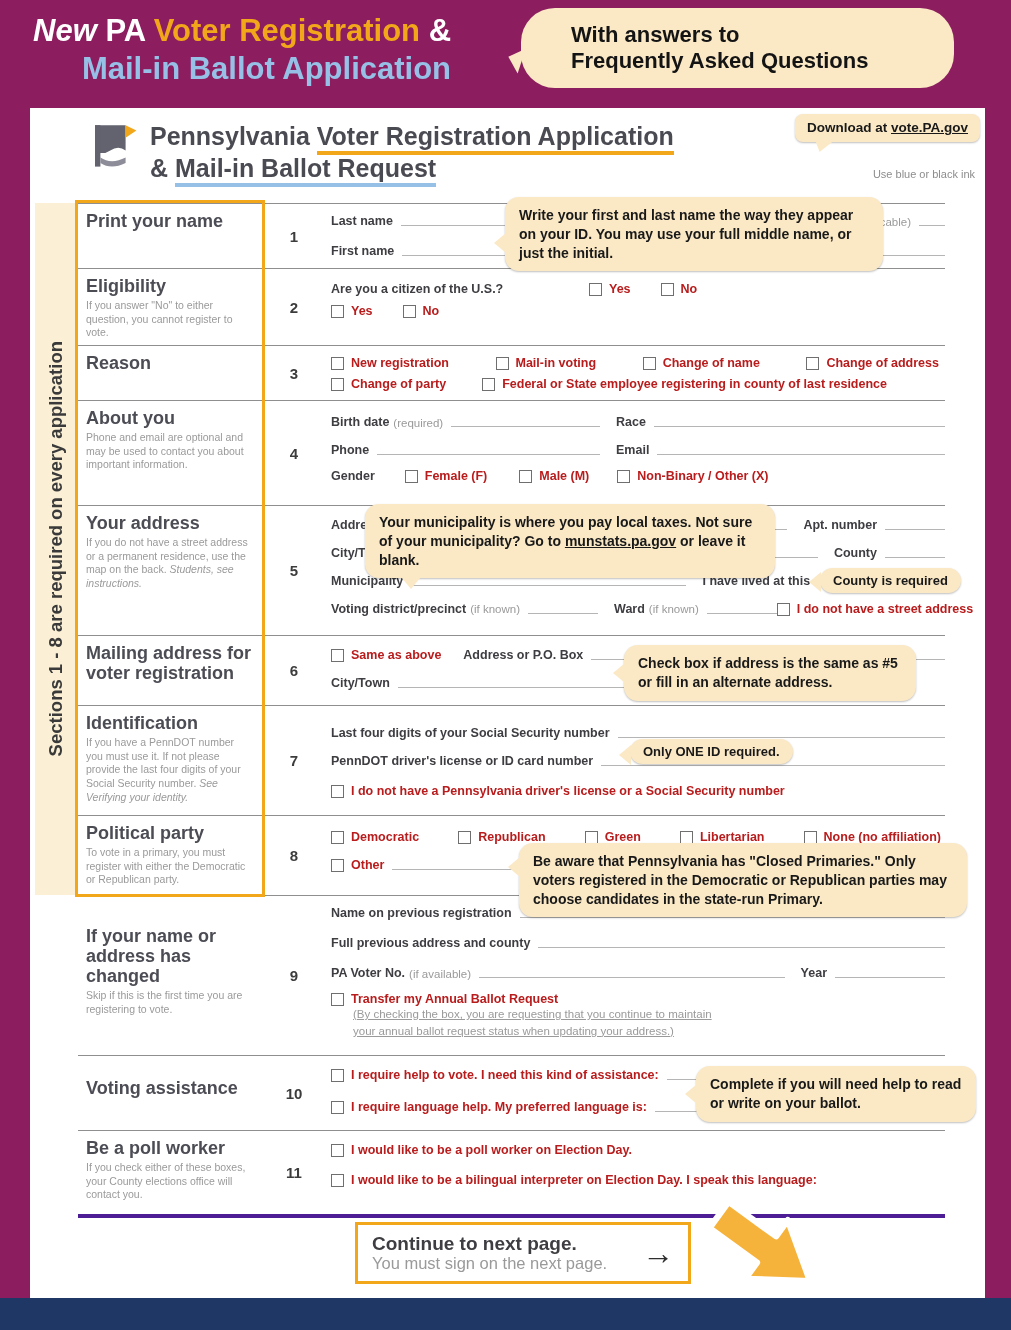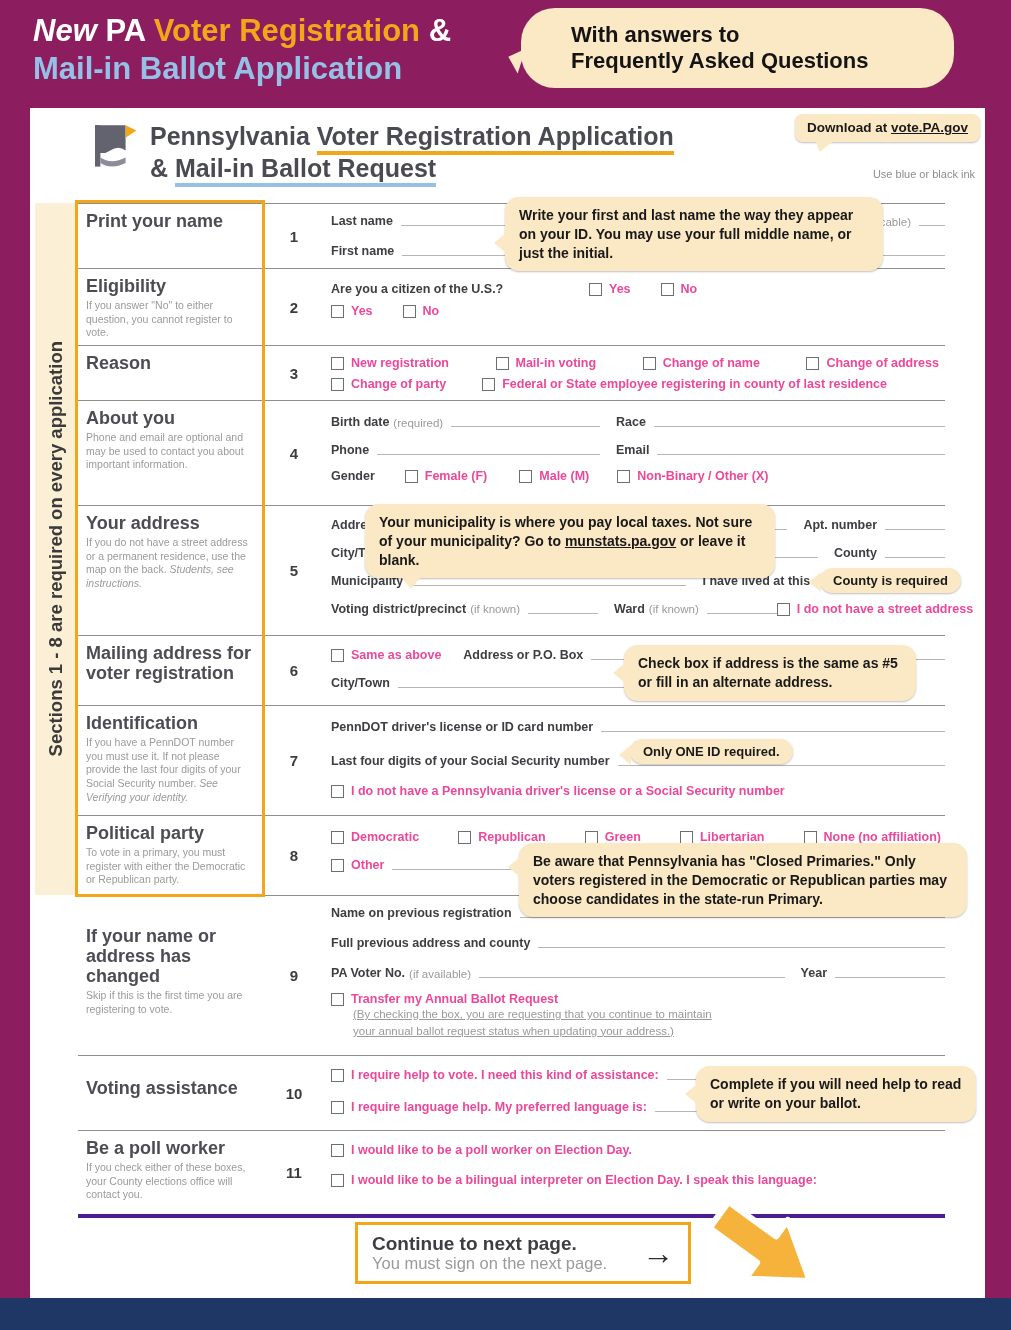--- a/index.html
+++ b/index.html
@@ -7,21 +7,21 @@
     --cream:#FBE9C6; --navy:#1E3765;
   }
   *{box-sizing:border-box;}
   html,body{margin:0;padding:0;}
   body{
     width:1011px;height:1330px;position:relative;overflow:hidden;
     background:var(--magenta);
     font-family:"Liberation Sans",sans-serif;
   }
   
-  .banner{position:absolute;left:33px;top:12px;font-weight:bold;font-size:31px;line-height:1.24;z-index:3;}
+  .banner{position:absolute;left:33px;top:12px;font-weight:bold;font-size:31px;line-height:1.24;z-index:3;text-align:right;}
   .banner .nw{color:#fff;font-style:italic;}
   .banner .pa{color:#fff;}
   .banner .vr{color:var(--orange);}
   .banner .amp{color:#fff;}
   .banner .l2{color:var(--lightblue);}
   .faq{position:absolute;left:521px;top:8px;width:433px;height:80px;background:var(--cream);
        border-radius:34px;display:flex;flex-direction:column;justify-content:center;
        padding-left:50px;font-size:22px;font-weight:bold;color:#141414;z-index:3;}
   .faq::before{content:"";position:absolute;left:-13px;bottom:16px;border:13px solid transparent;
        border-right:14px solid var(--cream);border-left:0;transform:rotate(18deg);}
@@ -45,21 +45,21 @@
   .it{font-style:italic;}
   .fline{display:flex;align-items:flex-end;}
   .fline.c{align-items:center;}
   .flabel{font-weight:bold;font-size:12.5px;color:#3d3d42;white-space:nowrap;flex:none;}
   .fnote{font-size:11.5px;color:#9a9a9a;white-space:nowrap;margin-left:4px;flex:none;}
   .rule{border-bottom:1px solid #b5b5b5;height:12px;flex:1;margin:0 0 2px 8px;min-width:8px;}
   .rule.gr{margin-right:16px;}
   .rule.w26{flex:0 0 26px;} .rule.w40{flex:0 0 40px;} .rule.w60{flex:0 0 60px;}
   .rule.w70{flex:0 0 70px;} .rule.w110{flex:0 0 110px;} .rule.w150{flex:0 0 150px;}
   .cb{width:13px;height:13px;border:1.5px solid #6f6f6f;background:#fff;flex:none;margin-right:7px;}
-  .cl{font-weight:bold;font-size:12.5px;color:#ec4899;white-space:nowrap;}
+  .cl{font-weight:bold;font-size:12.5px;color:#b91c1c;white-space:nowrap;}
   .grp{display:flex;align-items:center;}
   .qcol{flex:0 0 258px;font-weight:bold;font-size:12.5px;color:#3d3d42;line-height:1.3;}
   .half{flex:0 0 285px;display:flex;align-items:flex-end;}
   .gnote{font-size:11.5px;color:#9a9a9a;margin-left:22px;line-height:1.45;text-decoration:underline;}
   
   .sidebar{position:absolute;left:35px;top:203px;width:42px;height:692px;background:#FBF0D5;
            display:flex;align-items:center;justify-content:center;z-index:4;}
   .sidebar span{writing-mode:vertical-rl;transform:rotate(180deg);font-weight:bold;font-size:18.5px;
            color:#3a3a3a;white-space:nowrap;}
   .box18{position:absolute;left:75px;top:200px;width:190px;height:697px;border:3px solid var(--orange);
@@ -333,26 +333,26 @@
 
     <div class="row" style="min-height:110px">
       <div class="col-label">
         <div class="sec-title">Identification</div>
         <div class="sec-desc">
           <span>If you have a PennDOT number you must use it. If not please provide the last four digits of your Social Security number. </span><span class="it">See Verifying your identity.</span>
         </div>
       </div>
       <div class="col-num">7</div>
       <div class="col-fields">
+        <div class="fline" style="margin-top:20px">
+          <span class="flabel">Last four digits of your Social Security number</span>
+          <span class="rule"></span>
+        </div>
         <div class="fline" style="margin-top:14px">
           <span class="flabel">PennDOT driver's license or ID card number</span>
-          <span class="rule"></span>
-        </div>
-        <div class="fline" style="margin-top:20px">
-          <span class="flabel">Last four digits of your Social Security number</span>
           <span class="rule"></span>
         </div>
         <div class="fline c" style="margin-top:16px">
           <span class="grp">
               <span class="cb"></span>
               <span class="cl">I do not have a Pennsylvania driver's license or a Social Security number</span>
             </span>
         </div>
       </div>
     </div>

